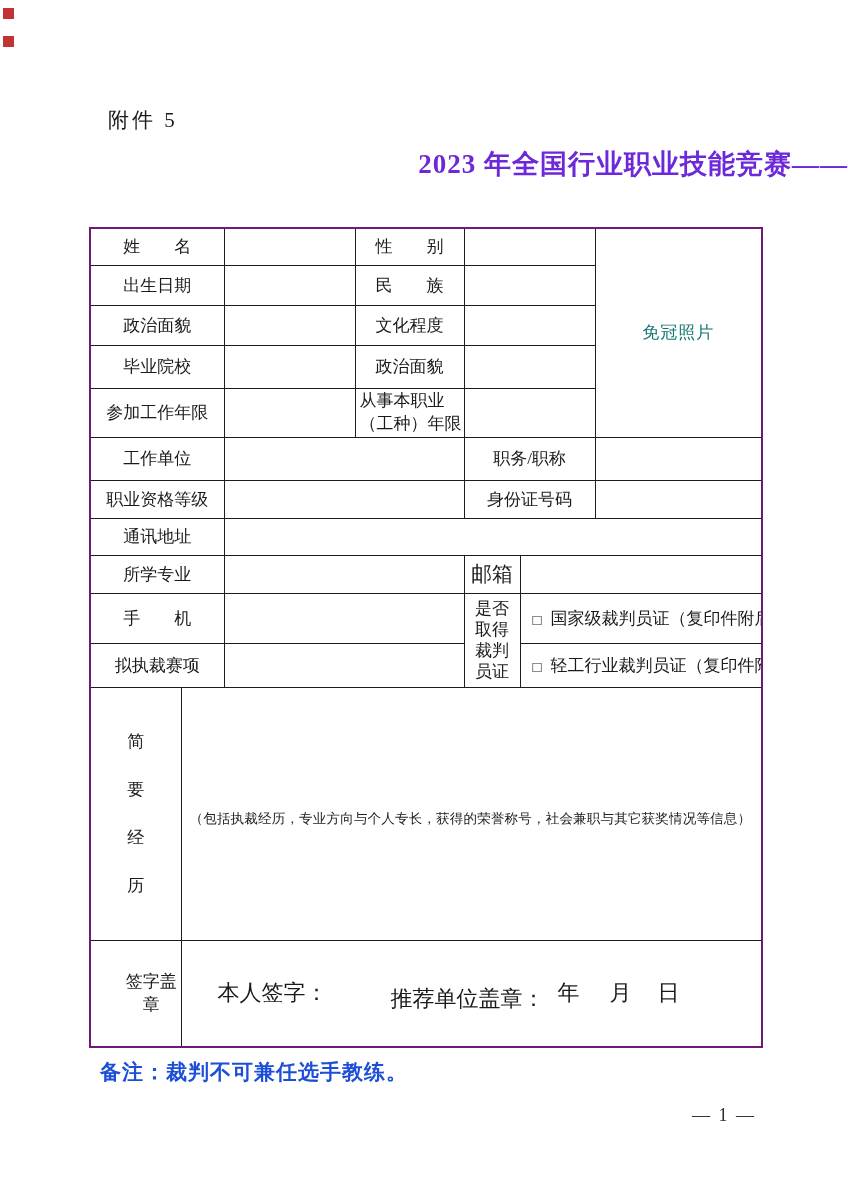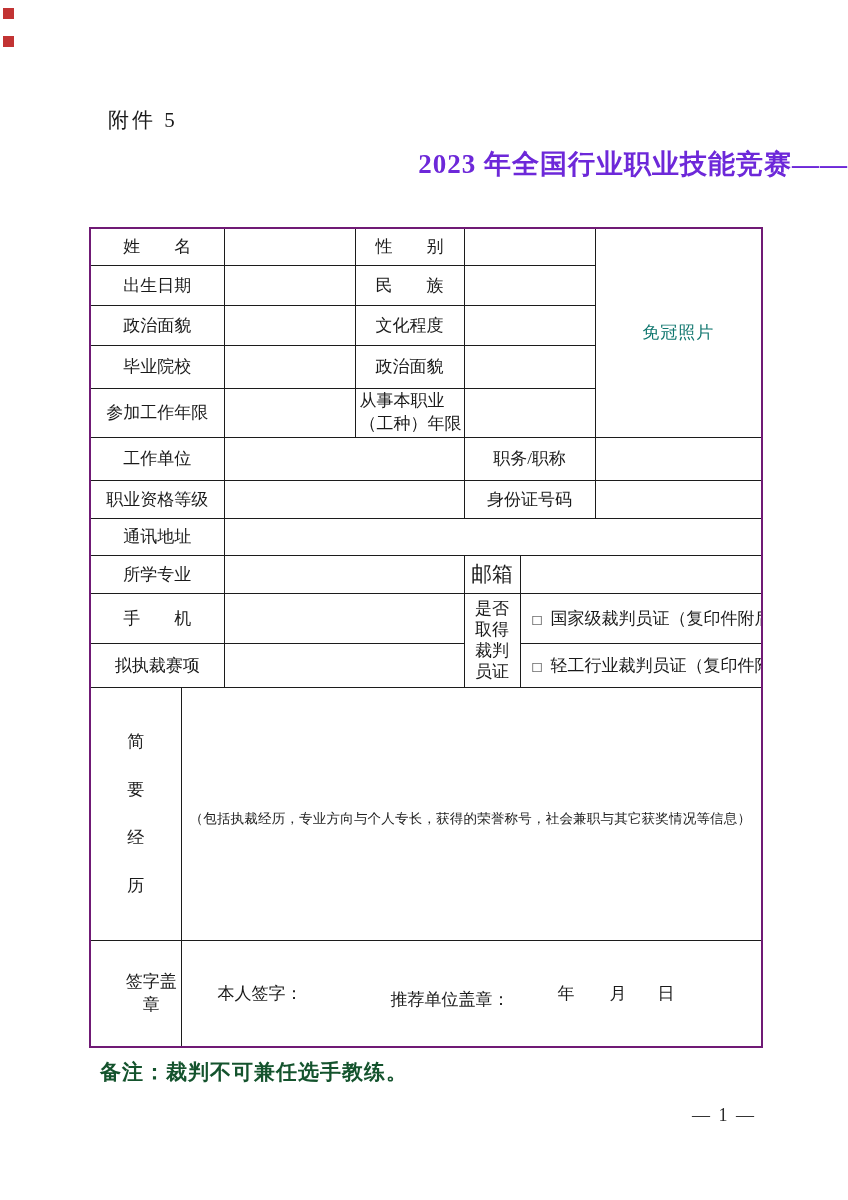--- a/index.html
+++ b/index.html
@@ -97,21 +97,21 @@
     font-size: 13.5px;
     letter-spacing: 0.2px;
     color: #222;
   }
   td.sign-lbl { text-align: center; font-size: 16px; padding-left: 31px; }
   td.sign-content { position: relative; }
   .sign-item {
     position: absolute;
     top: 50%;
     transform: translateY(-50%);
-    font-size: 17px;
+    font-size: 22px;
     white-space: nowrap;
   }
   .pos-self  { left: 36px; }
   .pos-unit  { left: 209px; margin-top: 6px; }
   .pos-year  { left: 376px; }
   .pos-month { left: 428px; }
   .pos-day   { left: 476px; }
   .remark {
     position: absolute;
     left: 100px; top: 1058px;
@@ -239,17 +239,17 @@
           <span class="sign-item pos-self">本人签字：</span>
           <span class="sign-item pos-unit">推荐单位盖章：</span>
           <span class="sign-item pos-year">年</span>
           <span class="sign-item pos-month">月</span>
           <span class="sign-item pos-day">日</span>
         </td>
       </tr>
     </tbody>
   </table>
 
-  <div class="remark" style="color:#14532d">备注：裁判不可兼任选手教练。</div>
+  <div class="remark" style="color:#1d4ed8">备注：裁判不可兼任选手教练。</div>
 
   <div class="page-number">— 1 —</div>
 
 </div>
 
 </body></html>

